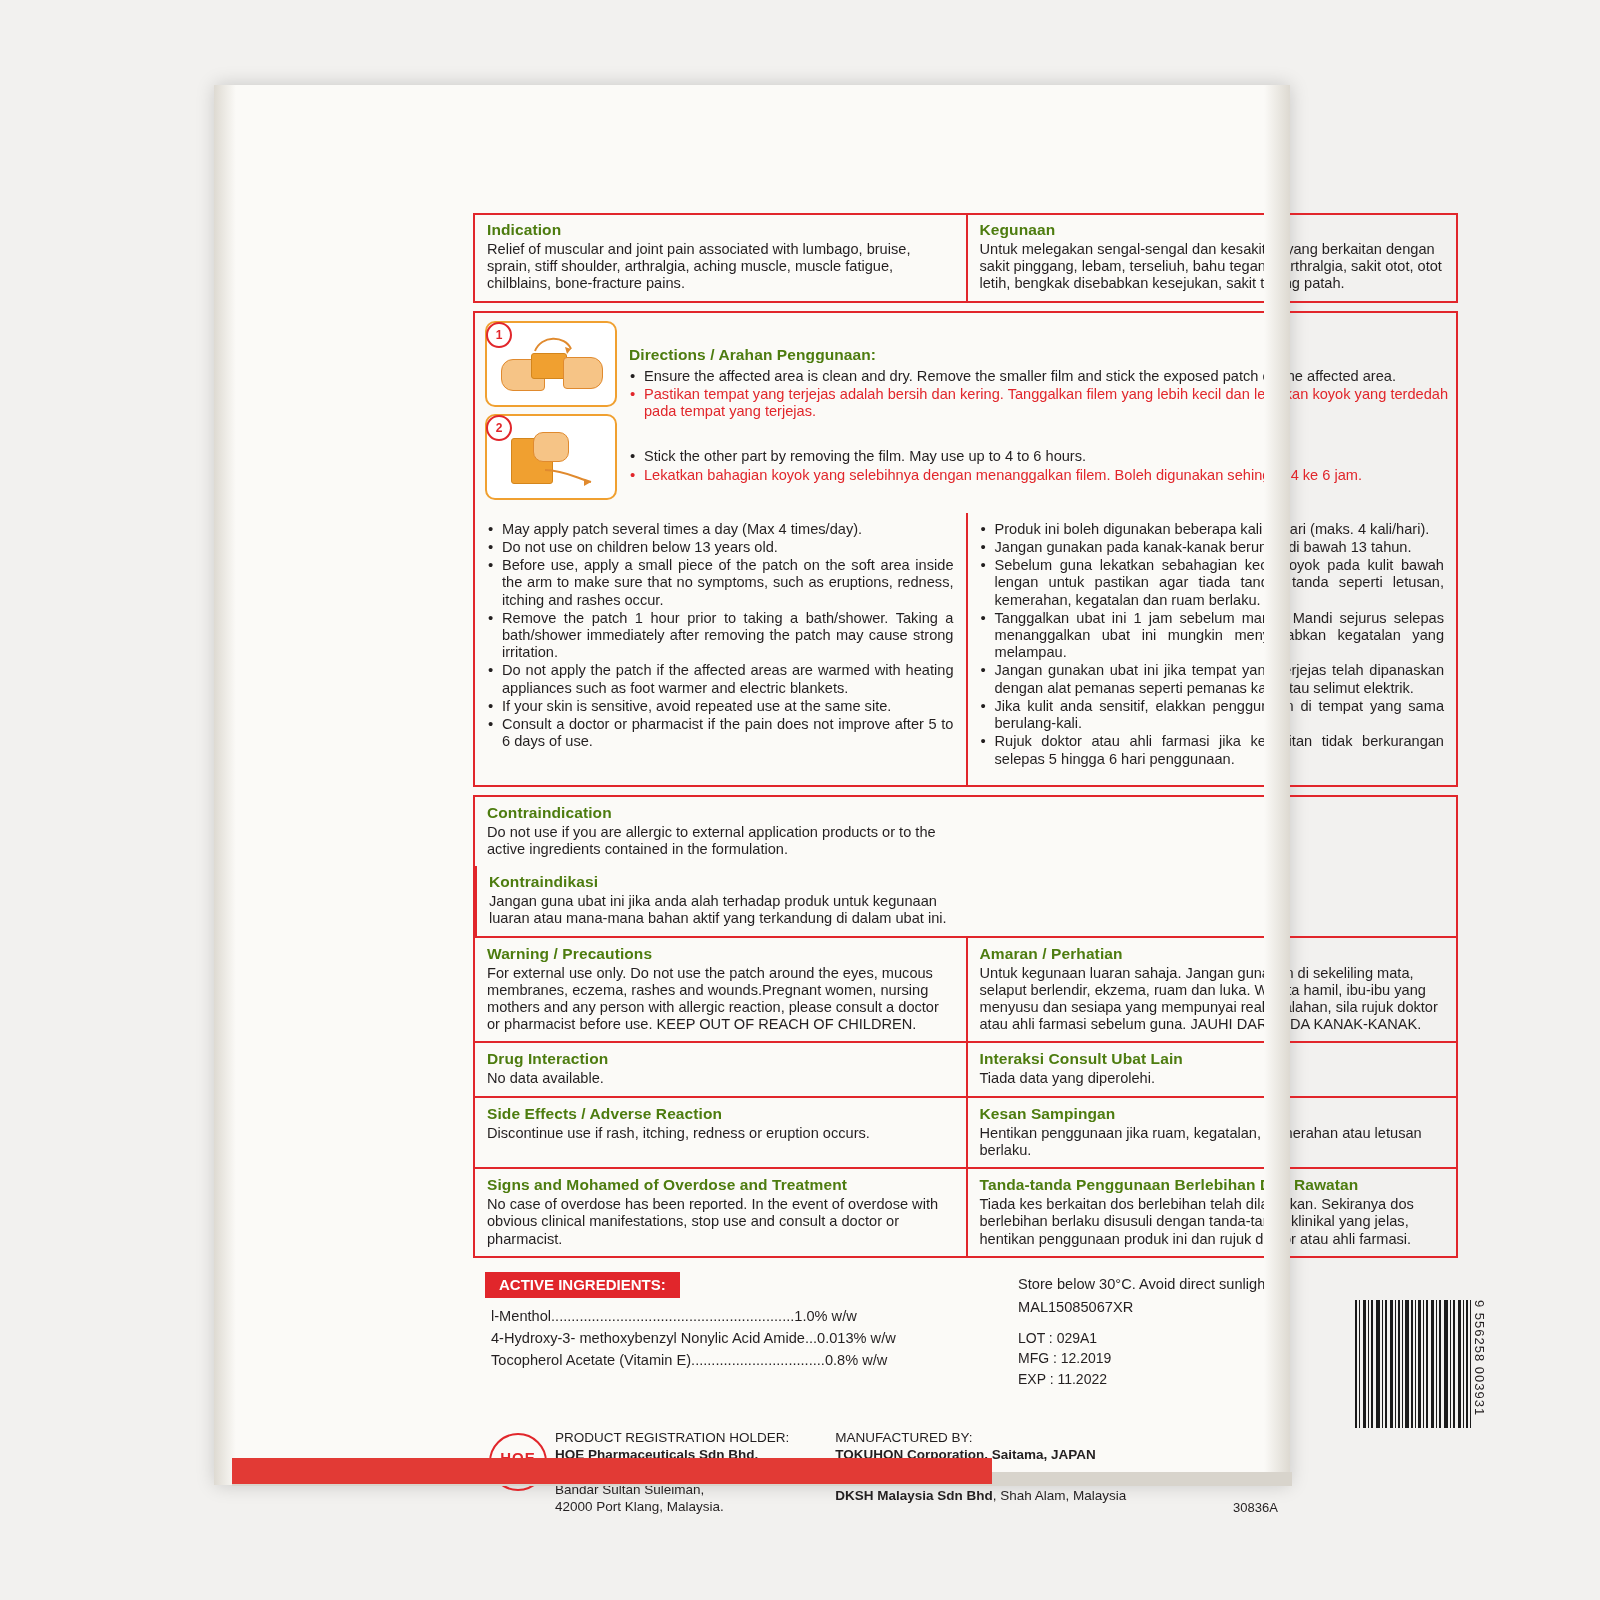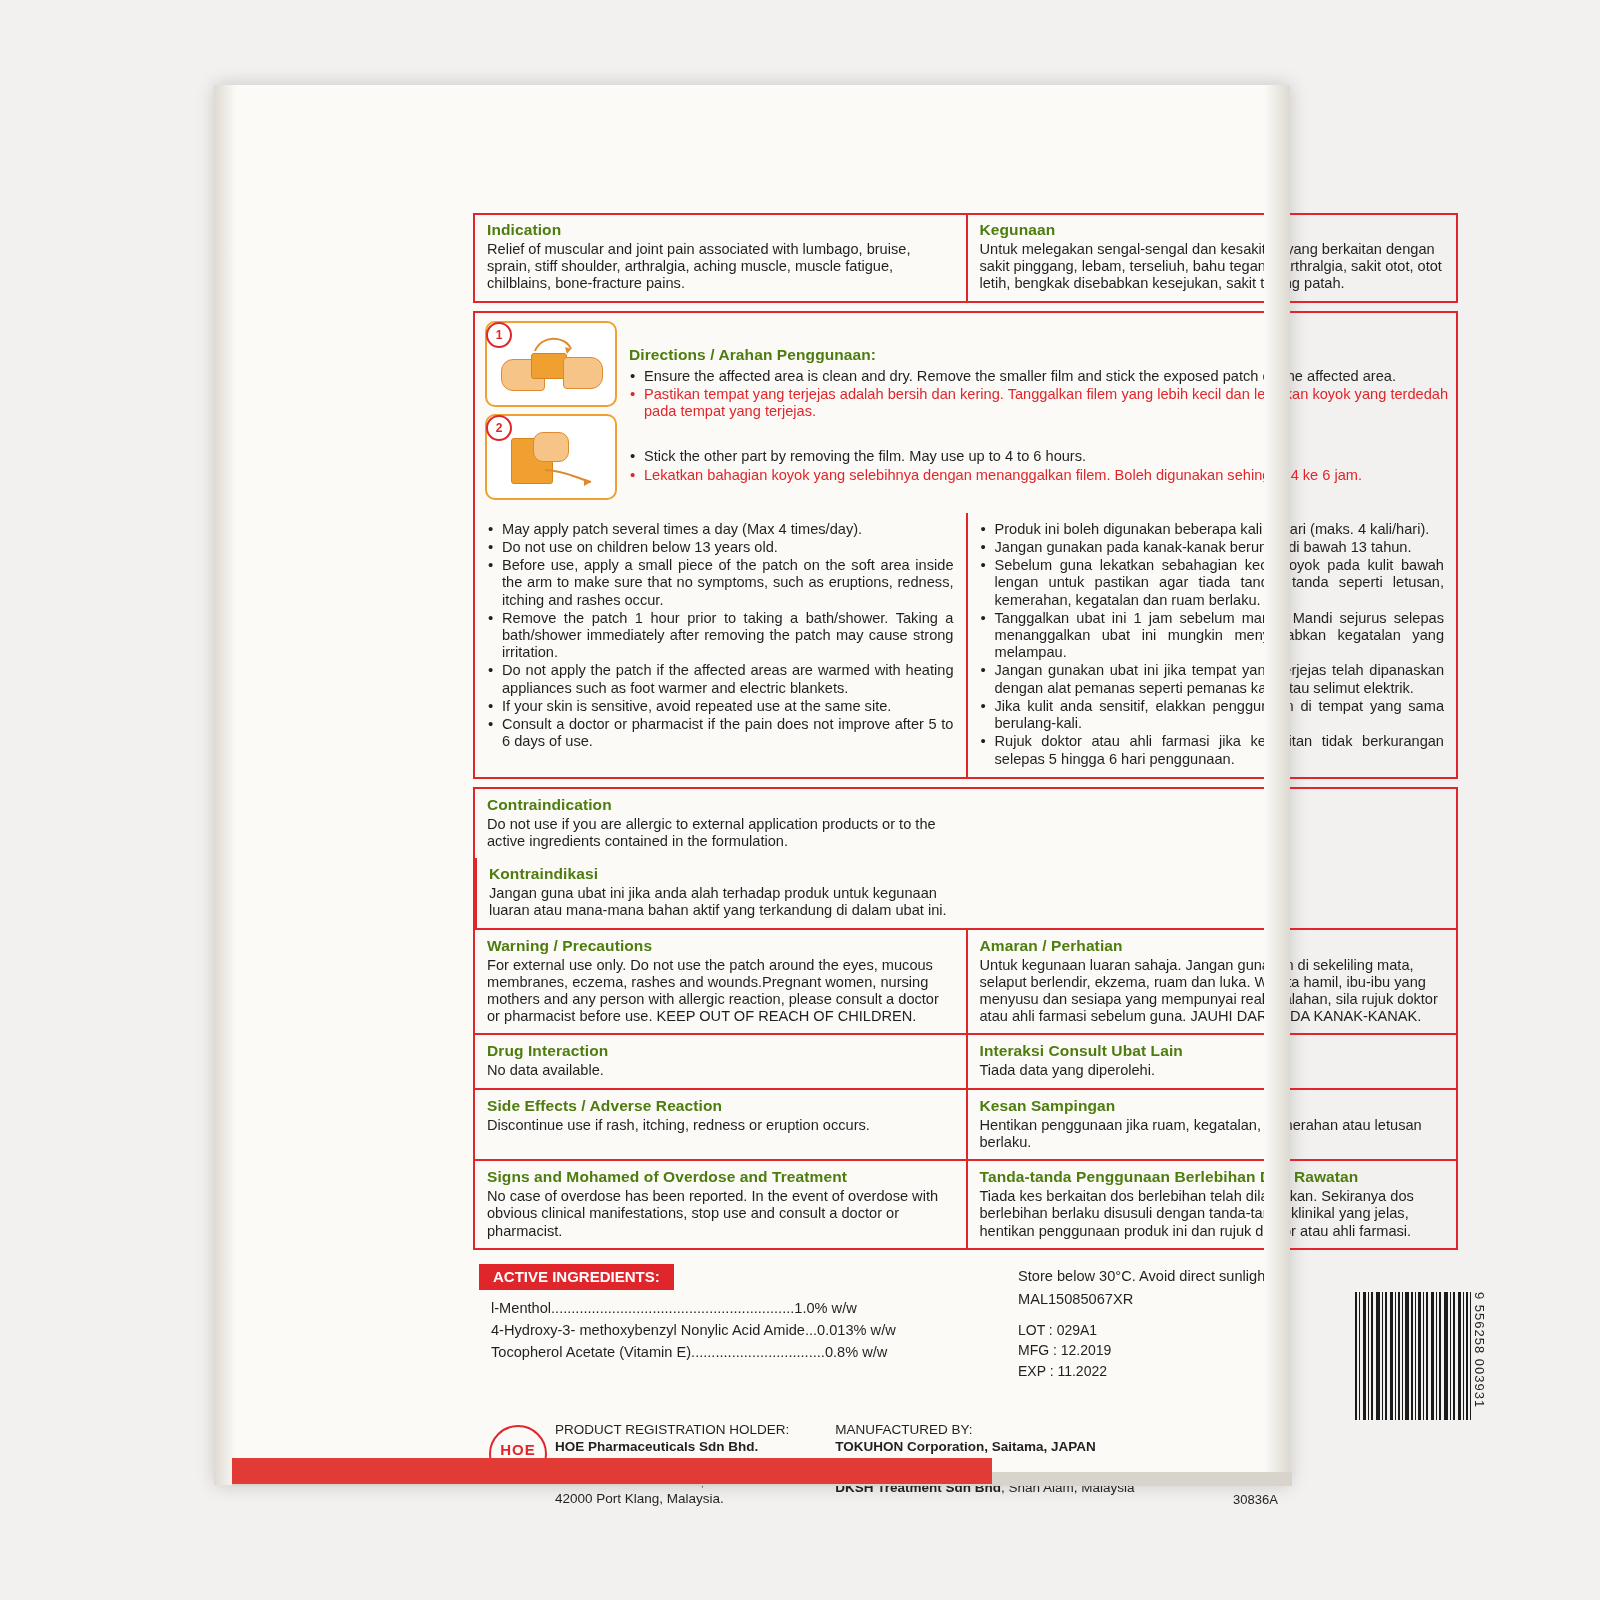--- a/index.html
+++ b/index.html
@@ -80,32 +80,32 @@
   #dir-text h4{margin-bottom:4px;}
   .dir-list{font-size:14.6px;line-height:1.2;}
   .dir-list .en{color:#231f20;}
   .dir-list .ms{color:#e1262b;}
   .dir-list li{position:relative;padding-left:14px;margin-bottom:2px;}
   .dir-list li:before{content:"•";position:absolute;left:0;top:-2px;}
   .dir-group{margin-bottom:8px;}
 
   
   #bullets{display:flex;}
-  #bullets .col{width:50%;padding:8px 12px 8px 12px;box-sizing:border-box;}
+  #bullets .col{width:50%;padding:8px 12px 16px 12px;box-sizing:border-box;}
 
   
   .sec{display:flex;border-top:2px solid #e1262b;}
   .sec .col{width:50%;padding:7px 12px 8px 12px;box-sizing:border-box;}
   .sec .col+.col{border-left:2px solid #e1262b;}
 
   
   #bottom-area{position:relative;margin-top:14px;height:215px;}
   #ai-banner{
     display:inline-block;background:#e1262b;color:#fff;font-weight:bold;
-    font-size:15px;padding:4px 14px 5px 14px;margin-left:6px;text-align:right;
+    font-size:15px;padding:4px 14px 5px 14px;margin-left:12px;text-align:right;
   }
   #ai-list{margin:8px 0 0 18px;font-size:14.6px;line-height:1.5;width:520px;}
   .ai-row{white-space:nowrap;}
   #store-block{position:absolute;left:545px;top:2px;font-size:14.6px;line-height:1.45;}
   #store-block .lot{font-size:14px;}
   #barcode{position:absolute;left:880px;top:28px;width:120px;height:150px;}
   #barcode .bars{width:100%;height:128px;}
   #barcode .digits{
     position:absolute;right:-14px;top:0;writing-mode:vertical-rl;
     font-size:13px;letter-spacing:1px;
@@ -323,21 +323,21 @@
           <div>PRODUCT REGISTRATION HOLDER:</div>
           <div class="bold">HOE Pharmaceuticals Sdn Bhd.</div>
           <div>Lot 10, Jalan Sultan Mohamed 6,</div>
           <div>Bandar Sultan Suleiman,</div>
           <div>42000 Port Klang, Malaysia.</div>
         </div>
         <div class="foot-col b">
           <div>MANUFACTURED BY:</div>
           <div class="bold">TOKUHON Corporation, Saitama, JAPAN</div>
           <div style="margin-top:6px;">REPACKED BY:</div>
-          <div><span class="bold">DKSH Treatment Sdn Bhd</span><span>, Shah Alam, Malaysia</span></div>
+          <div><span class="bold">DKSH Malaysia Sdn Bhd</span><span>, Shah Alam, Malaysia</span></div>
         </div>
       </div>
       <div id="code30836">30836A</div>
     </div>
 
   </div>
 </div>
 
 <div id="bottom-strip2"></div>
 <div id="bottom-strip"></div>

